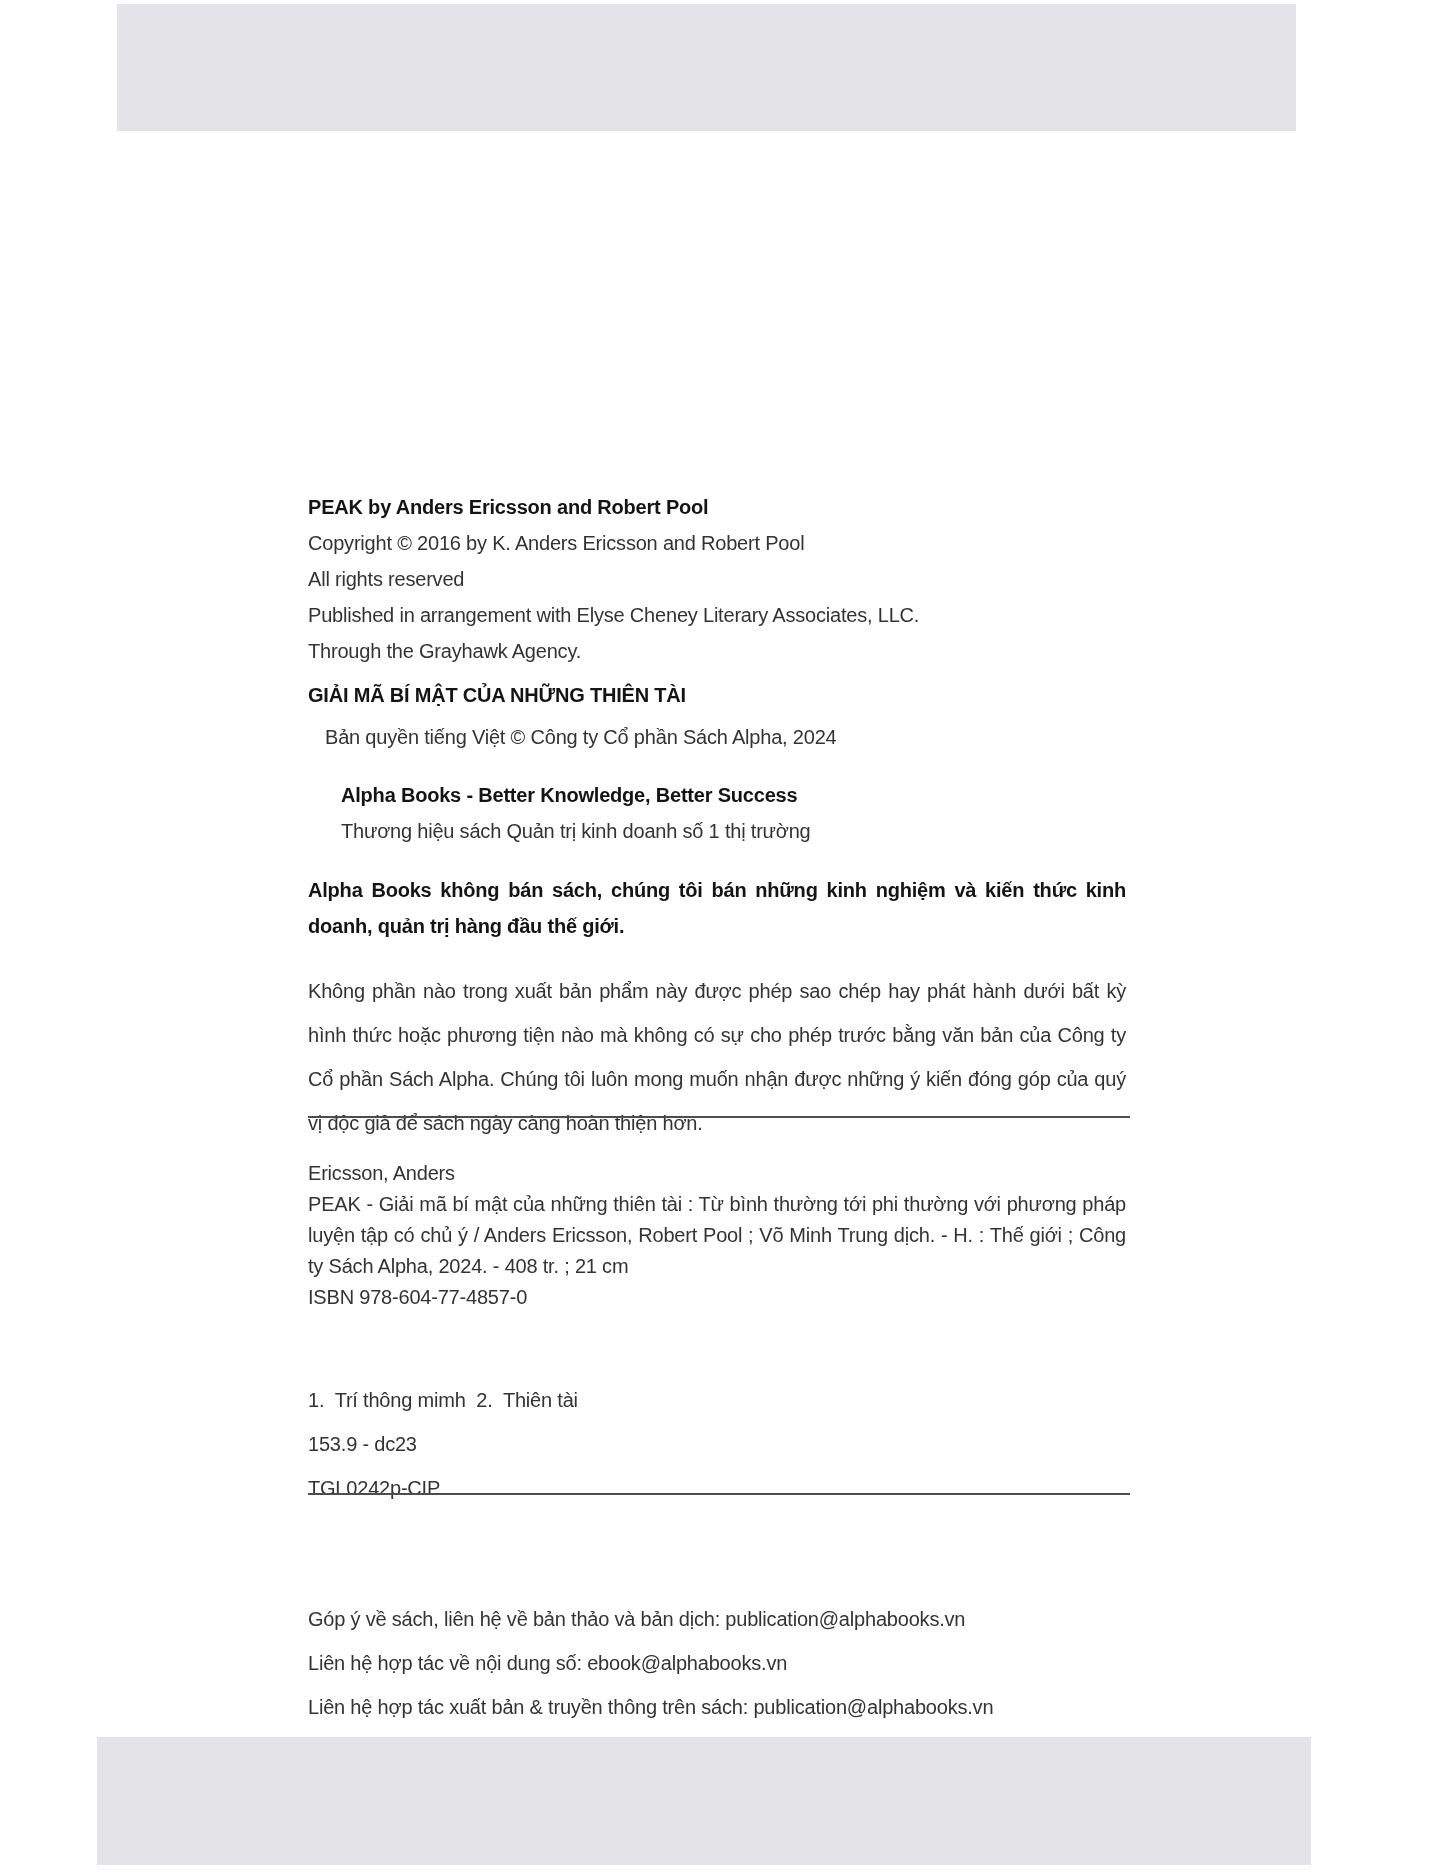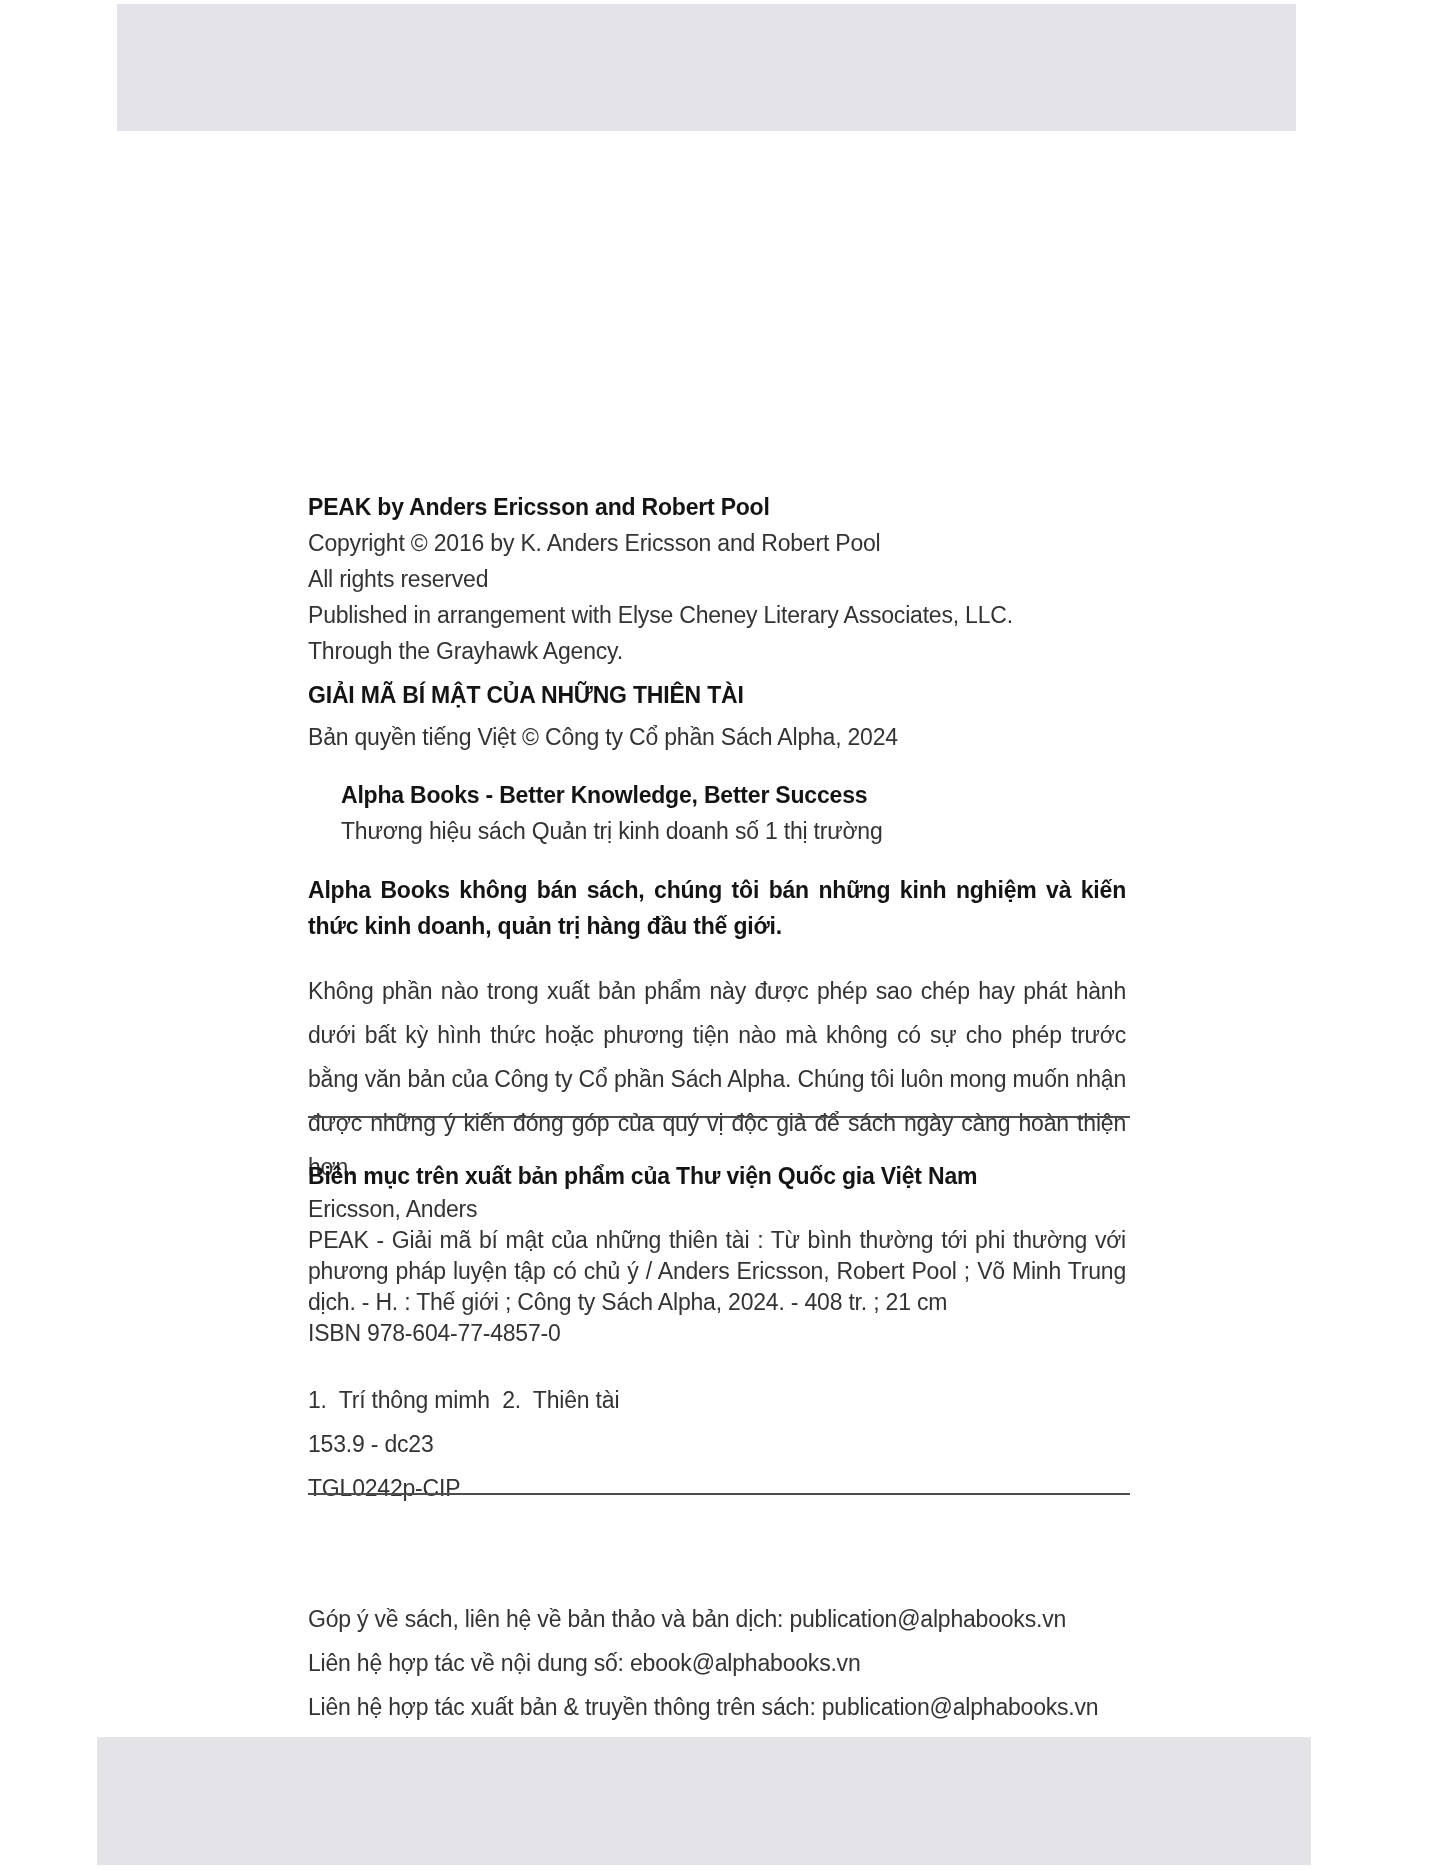--- a/index.html
+++ b/index.html
@@ -29,21 +29,21 @@
   .band-bottom {
     left: 97px;
     top: 1737px;
     width: 1214px;
     height: 128px;
   }
   .block {
     position: absolute;
     left: 308px;
     width: 818px;
-    font-size: 23px;
+    font-size: 20px;
     letter-spacing: -0.2px;
     line-height: 36px;
     color: #333333;
   }
   .block .b,
   .bold-line {
     font-weight: bold;
     color: #141414;
   }
   .lh32 { line-height: 44px; }
@@ -56,21 +56,21 @@
     position: absolute;
     left: 308px;
     width: 822px;
     height: 0;
     border: none;
     border-top: 2px solid #4d4d4d;
     margin: 0;
   }
   #copyright-block   { top: 489px; }
   #vn-title-block    { top: 677px; }
-  #vn-title-block .sub { margin-top: 6px; }
+  #vn-title-block .sub { margin-top: 6px; margin-left: 17px; }
   #brand-block       { top: 777px; margin-left: 33px; }
   #slogan-block      { top: 872px; }
   #rights-block      { top: 969px; }
   #rule-1            { top: 1116px; }
   #cip-block         { top: 1158px; }
   #cip-block .cip-body { line-height: 31px; }
   #cip-subjects      { top: 1378px; }
   #rule-2            { top: 1493px; }
   #contact-block     { top: 1597px; }
 </style>
@@ -99,21 +99,20 @@
     <div>Thương hiệu sách Quản trị kinh doanh số 1 thị trường</div>
   </div>
 
   <div class="block justify bold-line" id="slogan-block">Alpha Books không bán sách, chúng tôi bán những kinh nghiệm và kiến thức kinh doanh, quản trị hàng đầu thế giới.</div>
 
   <div class="block justify lh32" id="rights-block">Không phần nào trong xuất bản phẩm này được phép sao chép hay phát hành dưới bất kỳ hình thức hoặc phương tiện nào mà không có sự cho phép trước bằng văn bản của Công ty Cổ phần Sách Alpha. Chúng tôi luôn mong muốn nhận được những ý kiến đóng góp của quý vị độc giả để sách ngày càng hoàn thiện hơn.</div>
 
   <hr class="rule" id="rule-1">
 
   <div class="block" id="cip-block">
-    <div class="bold-line">Biên mục trên xuất bản phẩm của Thư viện Quốc gia Việt Nam</div>
     <div class="cip-body">
       <div>Ericsson, Anders</div>
       <div class="justify">PEAK - Giải mã bí mật của những thiên tài : Từ bình thường tới phi thường với phương pháp luyện tập có chủ ý / Anders Ericsson, Robert Pool ; Võ Minh Trung dịch. - H. : Thế giới ; Công ty Sách Alpha, 2024. - 408 tr. ; 21 cm</div>
       <div>ISBN 978-604-77-4857-0</div>
     </div>
   </div>
 
   <div class="block lh32" id="cip-subjects">
     <div class="pre">1.  Trí thông mimh  2.  Thiên tài</div>
     <div>153.9 - dc23</div>

